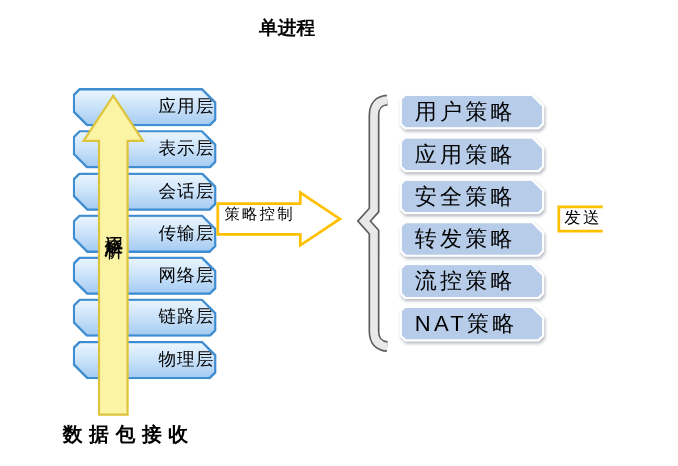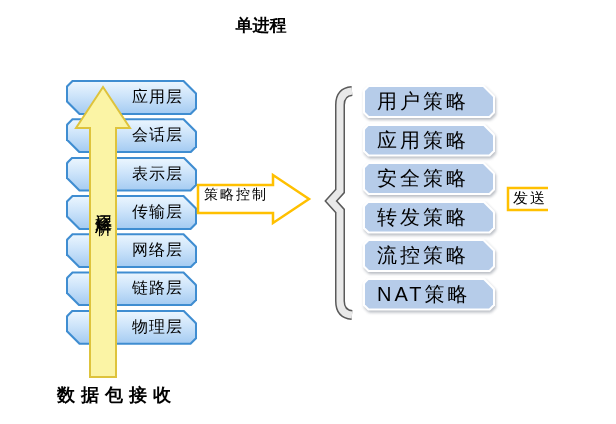--- a/index.html
+++ b/index.html
@@ -26,21 +26,21 @@
                        100% calc(100% - 6px), calc(100% - 6px) 100%,
                        13px 100%, 0 calc(100% - 13px));
   }
   .layer-inner {
     position:absolute; inset:2px;
     background:linear-gradient(180deg,#eaf5fe 0%,#cde4fa 45%,#a6ccf2 100%);
     clip-path: polygon(0 5px, 5px 0, calc(100% - 12px) 0, 100% 12px,
                        100% calc(100% - 5px), calc(100% - 5px) 100%,
                        12px 100%, 0 calc(100% - 12px));
     display:flex; align-items:center; justify-content:flex-end;
-    padding-right:12px; font-size:16px; letter-spacing:1px;
+    font-size:16px; letter-spacing:1px;
   }
 
   
   .policies {
     position:absolute; left:363px; top:85px;
     display:flex; flex-direction:column; gap:5.5px; z-index:1;
   }
   .pbox-shadow { filter:drop-shadow(1.5px 2px 1.5px rgba(95,105,120,0.45)); }
   .pbox {
     position:relative; width:132px; height:33px; background:#ffffff;
@@ -89,26 +89,26 @@
   </div>
 
   <div class="stack">
     <div class="layer-box">
       <div class="layer-inner">
           <span>应用层</span>
         </div>
     </div>
     <div class="layer-box">
       <div class="layer-inner">
-          <span>会话层</span>
+          <span>表示层</span>
         </div>
     </div>
     <div class="layer-box">
       <div class="layer-inner">
-          <span>表示层</span>
+          <span>会话层</span>
         </div>
     </div>
     <div class="layer-box">
       <div class="layer-inner">
           <span>传输层</span>
         </div>
     </div>
     <div class="layer-box">
       <div class="layer-inner">
           <span>网络层</span>

